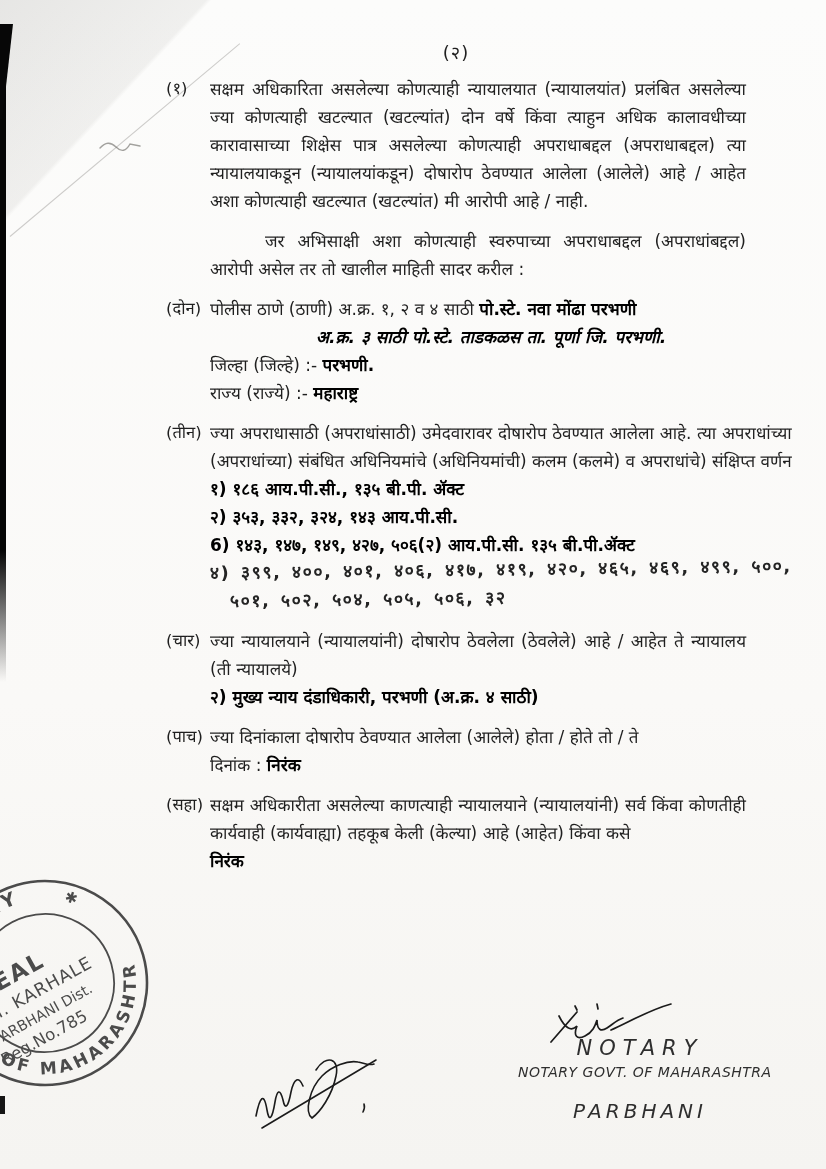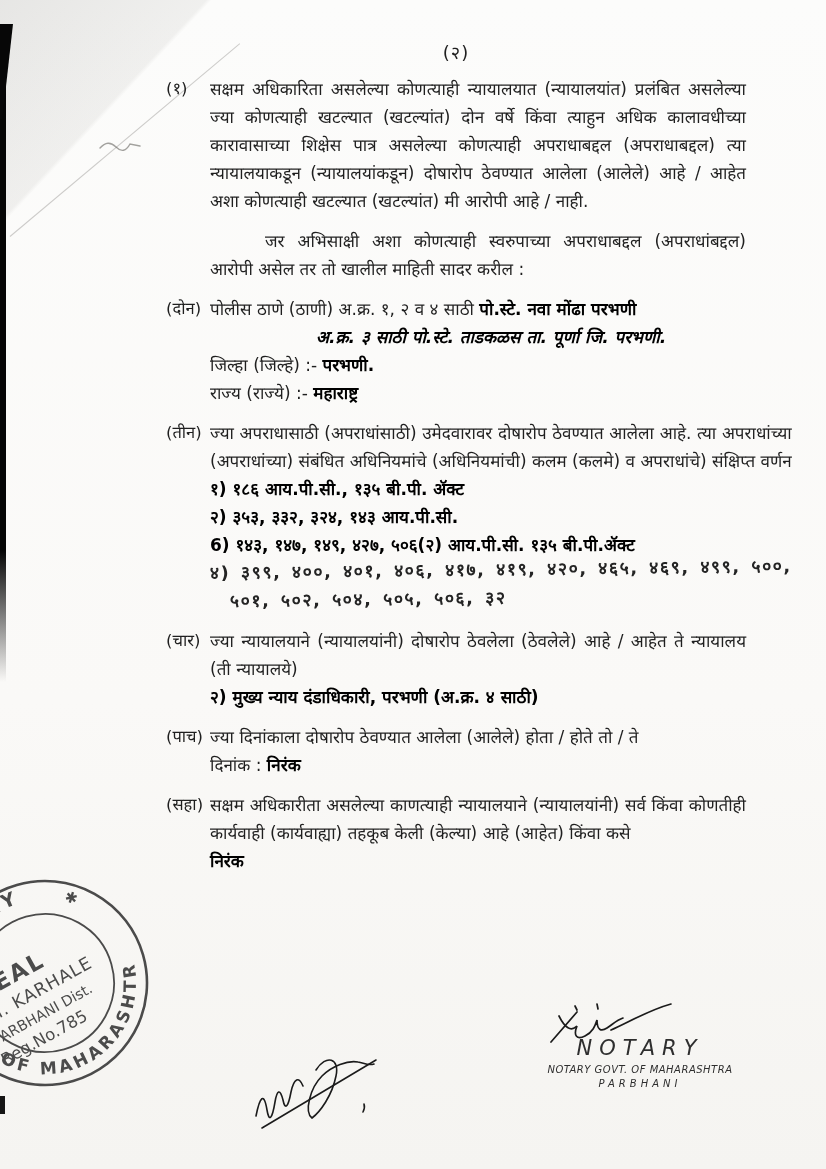--- a/index.html
+++ b/index.html
@@ -34,22 +34,22 @@
           transform:rotate(-0.7deg); transform-origin:left center; font-size:17.5px; }
   .ind-70 { margin-left:106px;font-style:italic; }
   .ind-20 { margin-left:20px; }
   
   .seal { position:absolute; left:-62px; top:876px; width:214px; height:214px;
           transform:rotate(-16deg); opacity:0.88; }
   
   .stamp { position:absolute; left:518px; top:1036px; width:244px; text-align:center;
            color:#2e2e2e; font-style:italic; }
   .stamp-title { font-size:21px; letter-spacing:7px; margin-bottom:4px; }
-  .stamp-line2 { font-size:10px; letter-spacing:0.5px; margin-bottom:3px; white-space:nowrap; }
-  .stamp-line3 { font-size:10px; letter-spacing:4px; }
+  .stamp-line2 { font-size:14px; letter-spacing:0.5px; margin-bottom:19px; white-space:nowrap; }
+  .stamp-line3 { font-size:20px; letter-spacing:4px; }
   .sig-center { position:absolute; left:246px; top:1034px; }
   .sig-right { position:absolute; left:545px; top:998px; }
 </style>
 </head>
 <body>
 
 <div class="scan-page">
 
   <div class="fold-shade"></div>
   <div class="fold-line"></div>

